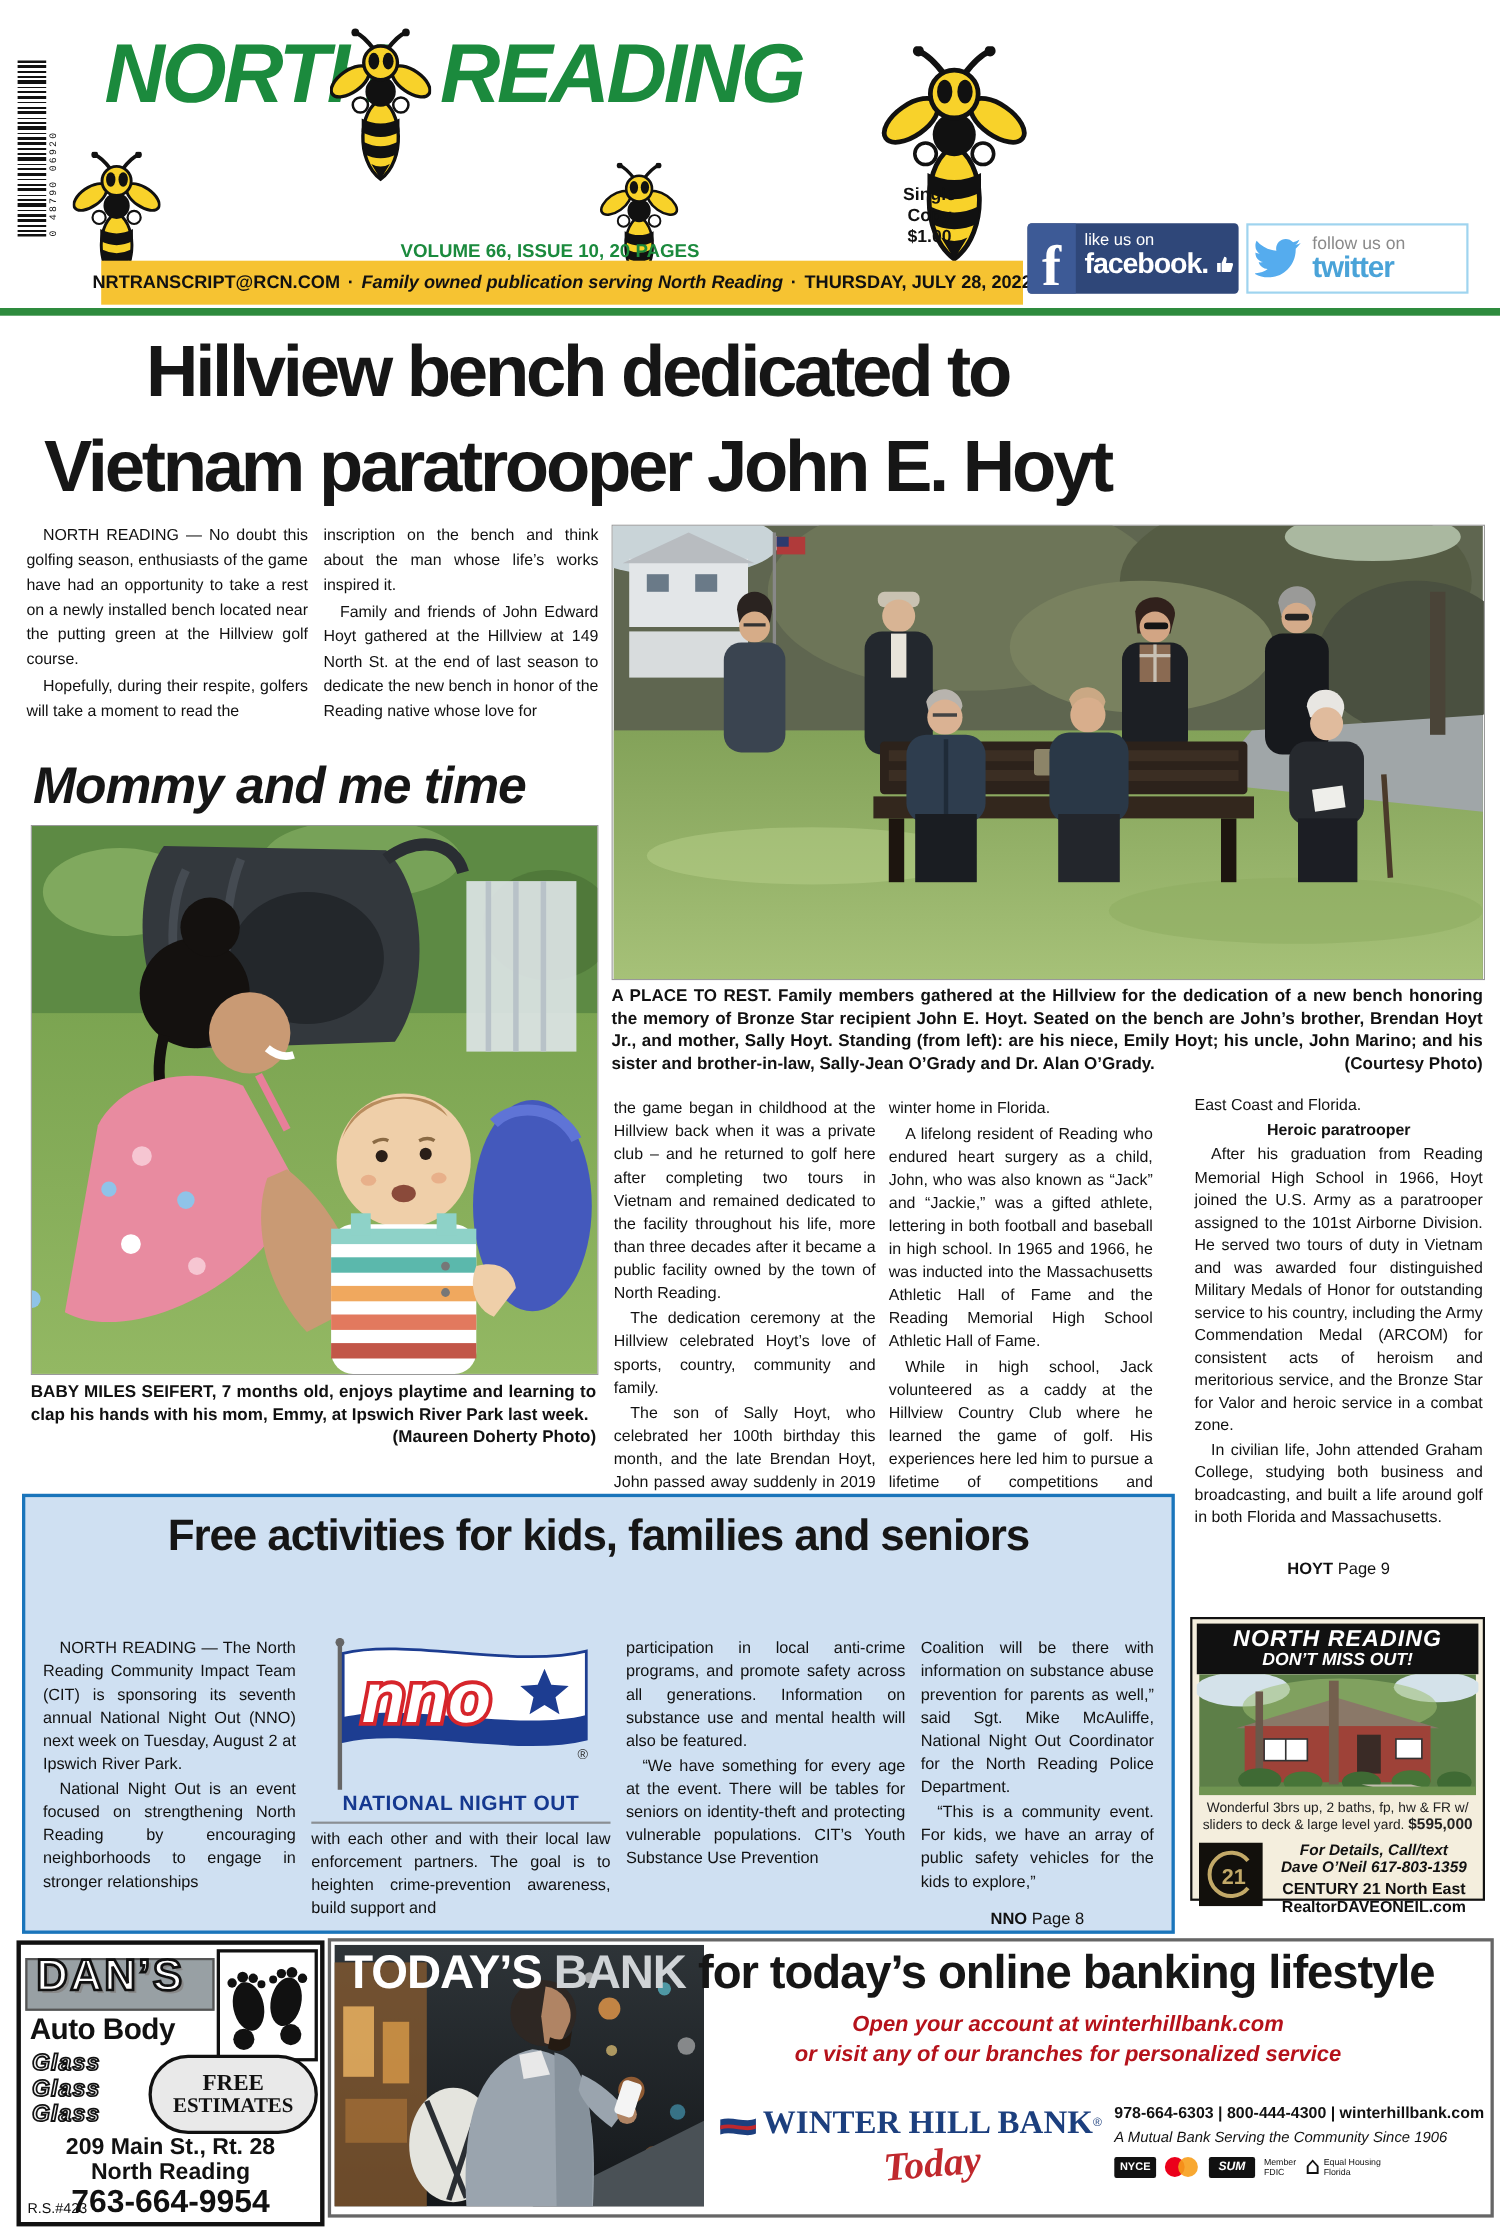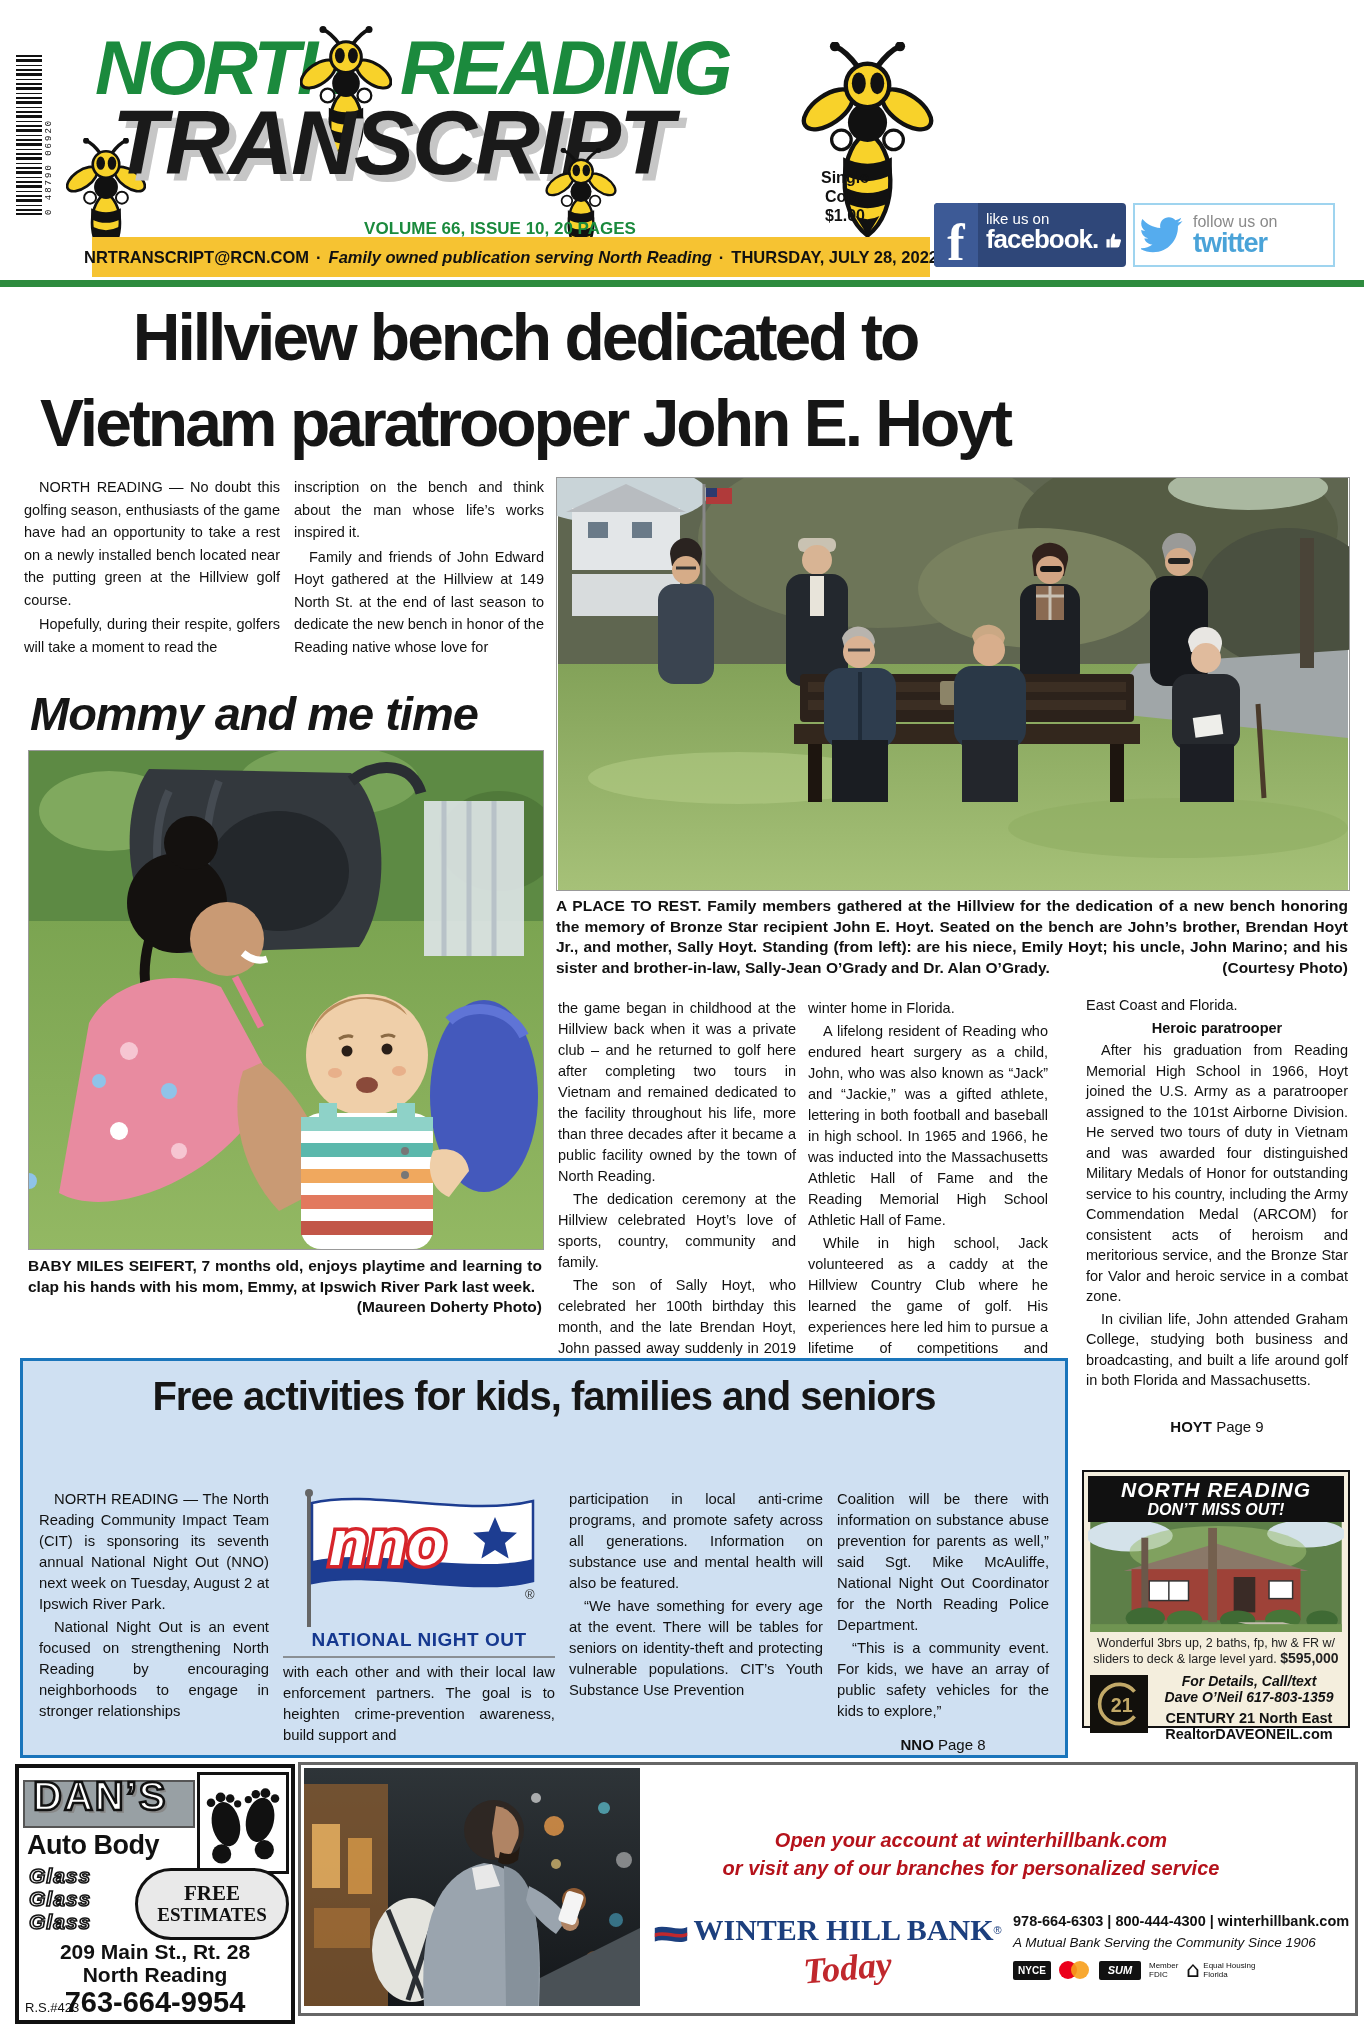--- a/index.html
+++ b/index.html
@@ -108,21 +108,20 @@
   </div>
 
   <div class="abs script-green" style="left:95px;top:24px;font-size:76px;">NORTH</div>
   <svg class="abs" viewBox="0 0 60 92" style="left:300px;top:22px;width:92px;height:150px;">
       <use href="#hornet"></use>
     </svg>
   <div class="abs script-green" style="left:400px;top:24px;font-size:76px;">READING</div>
   <svg class="abs" viewBox="0 0 60 92" style="left:66px;top:138px;width:80px;height:122px;">
       <use href="#hornet"></use>
     </svg>
-  <div class="abs script-black" style="left:112px;top:92px;font-size:90px;">TRANSCRIPT</div>
   <svg class="abs" viewBox="0 0 60 92" style="left:545px;top:148px;width:72px;height:108px;">
       <use href="#hornet"></use>
     </svg>
   <svg class="abs" viewBox="0 0 60 92" style="left:800px;top:42px;width:135px;height:200px;">
       <use href="#hornet"></use>
     </svg>
 
   <div class="abs volume" style="left:150px;top:219px;width:700px;">VOLUME 66, ISSUE 10, 20 PAGES</div>
 
   <div class="abs infobar" style="left:92px;top:237px;width:838px;height:40px;">
@@ -499,20 +498,23 @@
       <path d="M120,238 C115,150 135,105 180,95 C225,100 240,140 235,238 Z" fill="#9aa4ae"></path>
       <path d="M200,98 C228,104 238,142 234,238 L202,238 Z" fill="#86919b"></path>
       <path d="M168,100 L188,96 L196,118 L172,122 Z" fill="#e8e8e8"></path>
       <circle cx="190" cy="62" r="30" fill="#2e2723"></circle>
       <path d="M192,38 a26,26 0 0 1 22,32 l-6,14 c-3,6 -11,8 -17,5 l-3,-24 z" fill="#b08464"></path>
       <path d="M196,84 q14,6 20,-6 l-2,14 q-10,8 -20,2 z" fill="#241a12"></path>
       <path d="M225,118 C242,126 256,138 264,150 L252,166 C238,156 226,144 222,132 Z" fill="#9aa4ae"></path>
       <circle cx="266" cy="154" r="9" fill="#b08464"></circle>
       <rect x="258" y="124" width="18" height="32" rx="4" fill="#f4f4f4" transform="rotate(18 267 140)"></rect>
     </svg>
+    <div class="abs bank-headline" style="left:12px;top:4px;">
+      <span style="color:#ffffff;">TODAY’S </span><span style="color:#cfd3d6;">BANK</span><span style="color:#161616;"> for today’s online banking lifestyle</span>
+    </div>
     <div class="abs bank-red" style="left:345px;top:90px;width:650px;">or visit any of our branches for personalized service</div>
     <div class="abs bank-red" style="left:345px;top:62px;width:650px;">Open your account at winterhillbank.com</div>
     <div class="abs" style="left:352px;top:148px;">
       <svg viewBox="0 0 40 26" style="width:36px;height:24px;vertical-align:middle;">
         <path d="M2,4 C14,0 28,8 38,3 L38,18 C28,23 14,15 2,19 Z" fill="#1c3f7e"></path>
         <path d="M2,10 C14,6 28,14 38,9 L38,13 C28,18 14,10 2,14 Z" fill="#c0282d"></path>
       </svg>
       <span class="whb-name">WINTER HILL BANK</span><sup style="font-size:11px;color:#1c3f7e;">®</sup>
       <div class="whb-today" style="margin:-6px 0 0 150px;">Today</div>
     </div>

